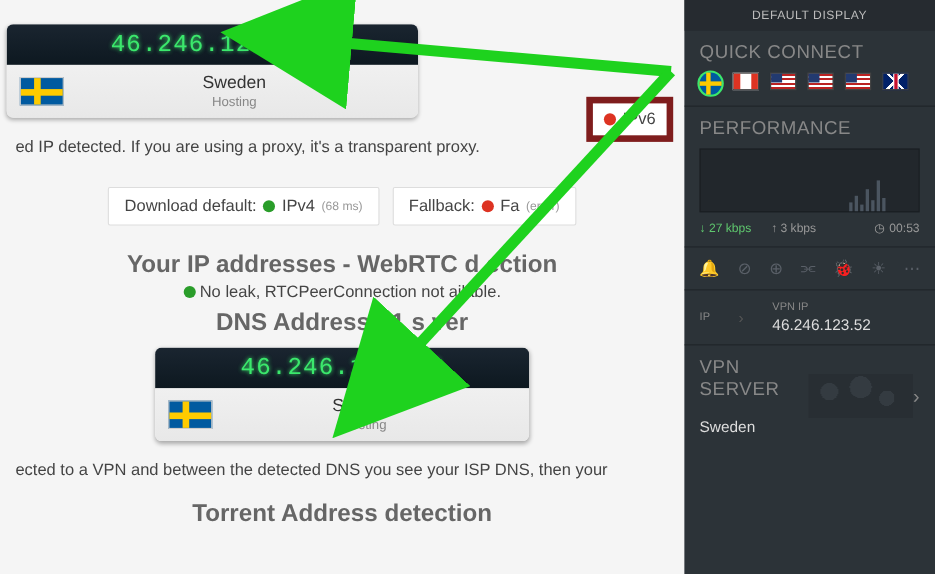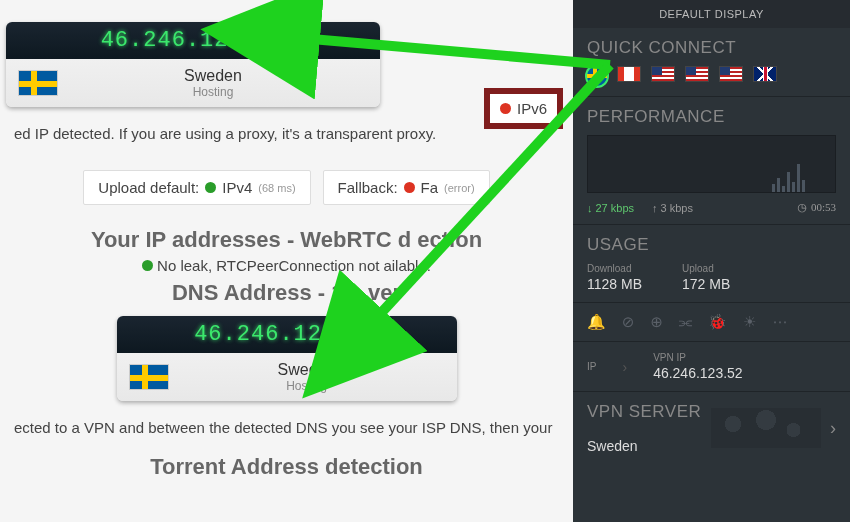--- a/index.html
+++ b/index.html
@@ -1,18 +1,18 @@
 <!DOCTYPE html>
 <html><head>
 <meta charset="utf-8">
 <style>
 * { margin: 0; padding: 0; box-sizing: border-box; }
 body { width: 850px; height: 522px; font-family: Arial, sans-serif; background: #fff; display: flex; overflow: hidden; position: relative; }
 .main { flex: 1; background: #f5f5f5; padding: 0; position: relative; overflow: hidden; }
-.sidebar { width: 277px; background: #2c3338; color: #aaa; font-size: 12px; display: flex; flex-direction: column; }
+.sidebar { width: 228px; background: #2c3338; color: #aaa; font-size: 12px; display: flex; flex-direction: column; }
 
 .ip-card { width: 374px; margin: 22px 0 0 6px; border-radius: 6px; overflow: hidden; box-shadow: 0 2px 4px rgba(0,0,0,0.3); }
 .ip-card-header { background: linear-gradient(#1a2530, #0d1820); color: #3be86c; font-family: 'Courier New', monospace; font-size: 22px; text-align: center; padding: 6px 0; letter-spacing: 1px; text-shadow: 0 0 4px #3be86c; }
 .ip-card-body { background: linear-gradient(#f0f0f0, #e8e8e8); display: flex; align-items: center; padding: 8px 12px; }
 .ip-card-info { flex: 1; text-align: center; }
 .ip-card-country { font-size: 16px; color: #333; }
 .ip-card-hosting { font-size: 12px; color: #888; }
 .flag-se { width: 40px; height: 26px; background: #005aa0; position: relative; display: inline-block; border: 1px solid #ccc; }
 .flag-se::before { content: ''; position: absolute; background: #fecb00; left: 0; right: 0; top: 10px; height: 6px; }
 .flag-se::after { content: ''; position: absolute; background: #fecb00; top: 0; bottom: 0; left: 12px; width: 6px; }
@@ -47,21 +47,21 @@
 .flag.uk { background: #012169; position: relative; overflow: hidden; }
 .flag.uk::before { content: ''; position: absolute; inset: 0; background: linear-gradient(45deg, transparent 45%, #fff 45% 55%, transparent 55%), linear-gradient(-45deg, transparent 45%, #fff 45% 55%, transparent 55%); }
 .flag.uk::after { content: ''; position: absolute; left: 45%; top: 0; bottom: 0; width: 3px; background: #c8102e; box-shadow: 0 0 0 1px #fff; }
 
 .perf-chart { height: 58px; background: #22272c; border: 1px solid #1a1e22; position: relative; }
 .perf-bars { position: absolute; right: 30px; bottom: 0; display: flex; gap: 2px; align-items: flex-end; }
 .perf-bars span { width: 3px; background: #4b5560; }
 .perf-stats { display: flex; gap: 18px; margin-top: 8px; font-size: 11px; align-items: center; }
 .perf-stats .dn { color: #5fc76e; }
 .perf-stats .up { color: #999; }
-.perf-stats .tm { color: #999; margin-left: auto; font-family: Liberation Serif, serif; }
+.perf-stats .tm { color: #999; margin-left: auto; }
 .arrow-dn::before { content: '↓'; color: #5fc76e; margin-right: 3px; }
 .arrow-up::before { content: '↑'; color: #999; margin-right: 3px; }
 .clock::before { content: '◷'; margin-right: 4px; }
 
 .usage-row { display: flex; gap: 40px; }
 .usage-col .lbl { font-size: 10px; color: #888; }
 .usage-col .val { font-size: 14px; color: #ddd; margin-top: 2px; }
 
 .qs-row { display: flex; gap: 16px; font-size: 15px; color: #5a6068; }
 .qs-row span { cursor: pointer; }
@@ -95,21 +95,21 @@
 
   <div class="ipv-badge">
     <span class="dot red"></span>
     <span>IPv6</span>
   </div>
 
   <div class="proxy-text">ed IP detected. If you are using a proxy, it's a transparent proxy.</div>
 
   <div class="browser-row">
     <div class="pill">
-      <span>Upload default:</span>
+      <span>Download default:</span>
       <span class="dot green"></span>
       <span>IPv4</span>
       <span class="muted">(68 ms)</span>
     </div>
     <div class="pill">
       <span>Fallback:</span>
       <span class="dot red"></span>
       <span>Fa</span>
       <span class="muted">(error)</span>
     </div>
@@ -171,33 +171,20 @@
           <span style="height:12px"></span>
         </div>
     </div>
     <div class="perf-stats">
       <span class="dn arrow-dn">27 kbps</span>
       <span class="up arrow-up">3 kbps</span>
       <span class="tm clock">00:53</span>
     </div>
   </div>
 
-  <div class="sb-section">
-    <div class="sb-label">USAGE</div>
-    <div class="usage-row">
-      <div class="usage-col">
-        <div class="lbl">Download</div>
-        <div class="val">1128 MB</div>
-      </div>
-      <div class="usage-col">
-        <div class="lbl">Upload</div>
-        <div class="val">172 MB</div>
-      </div>
-    </div>
-  </div>
 
   <div class="sb-section">
     <div class="qs-row">
       <span>🔔</span>
       <span>⊘</span>
       <span>⊕</span>
       <span>⫘</span>
       <span>🐞</span>
       <span>☀</span>
       <span>⋯</span>

